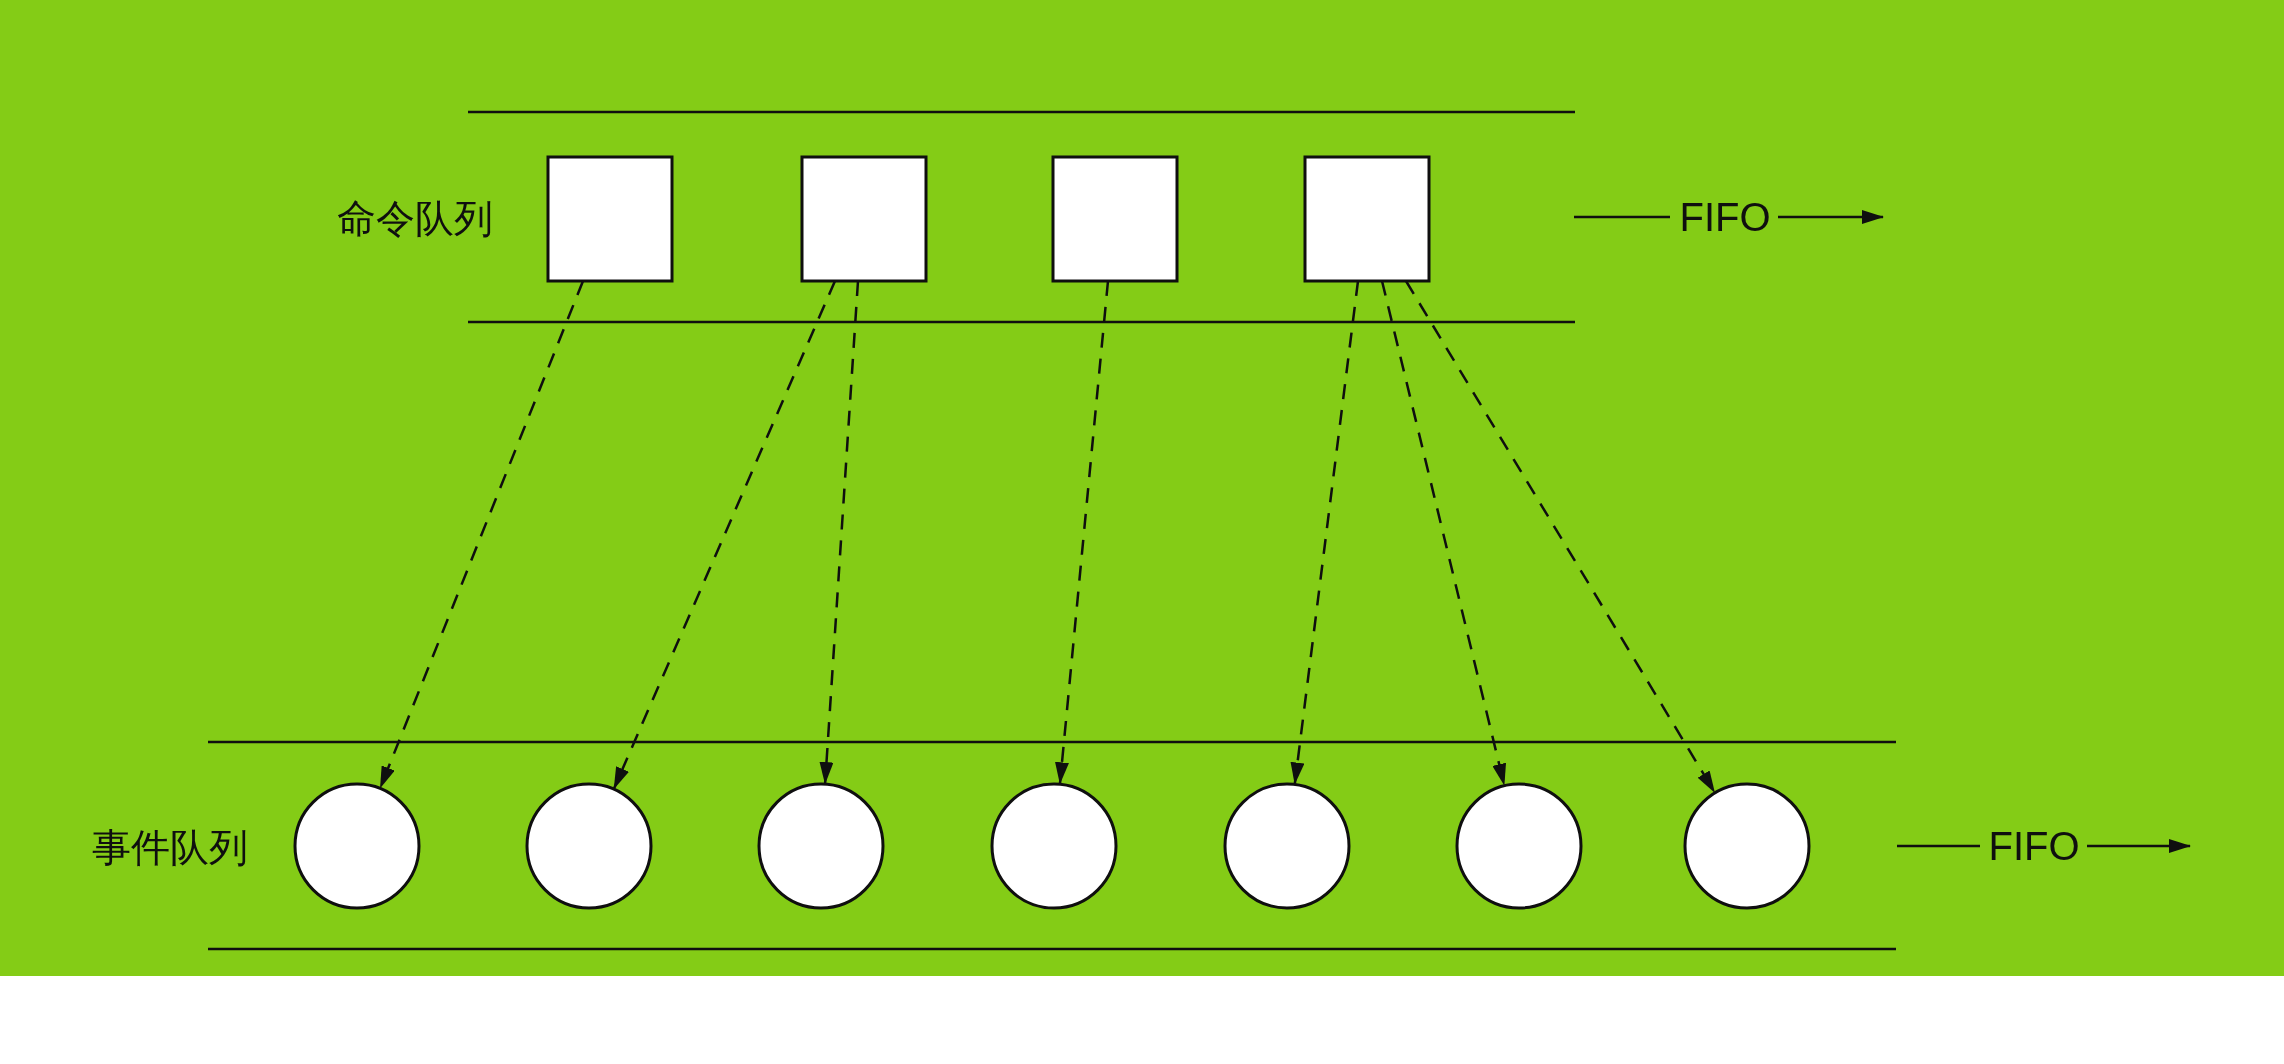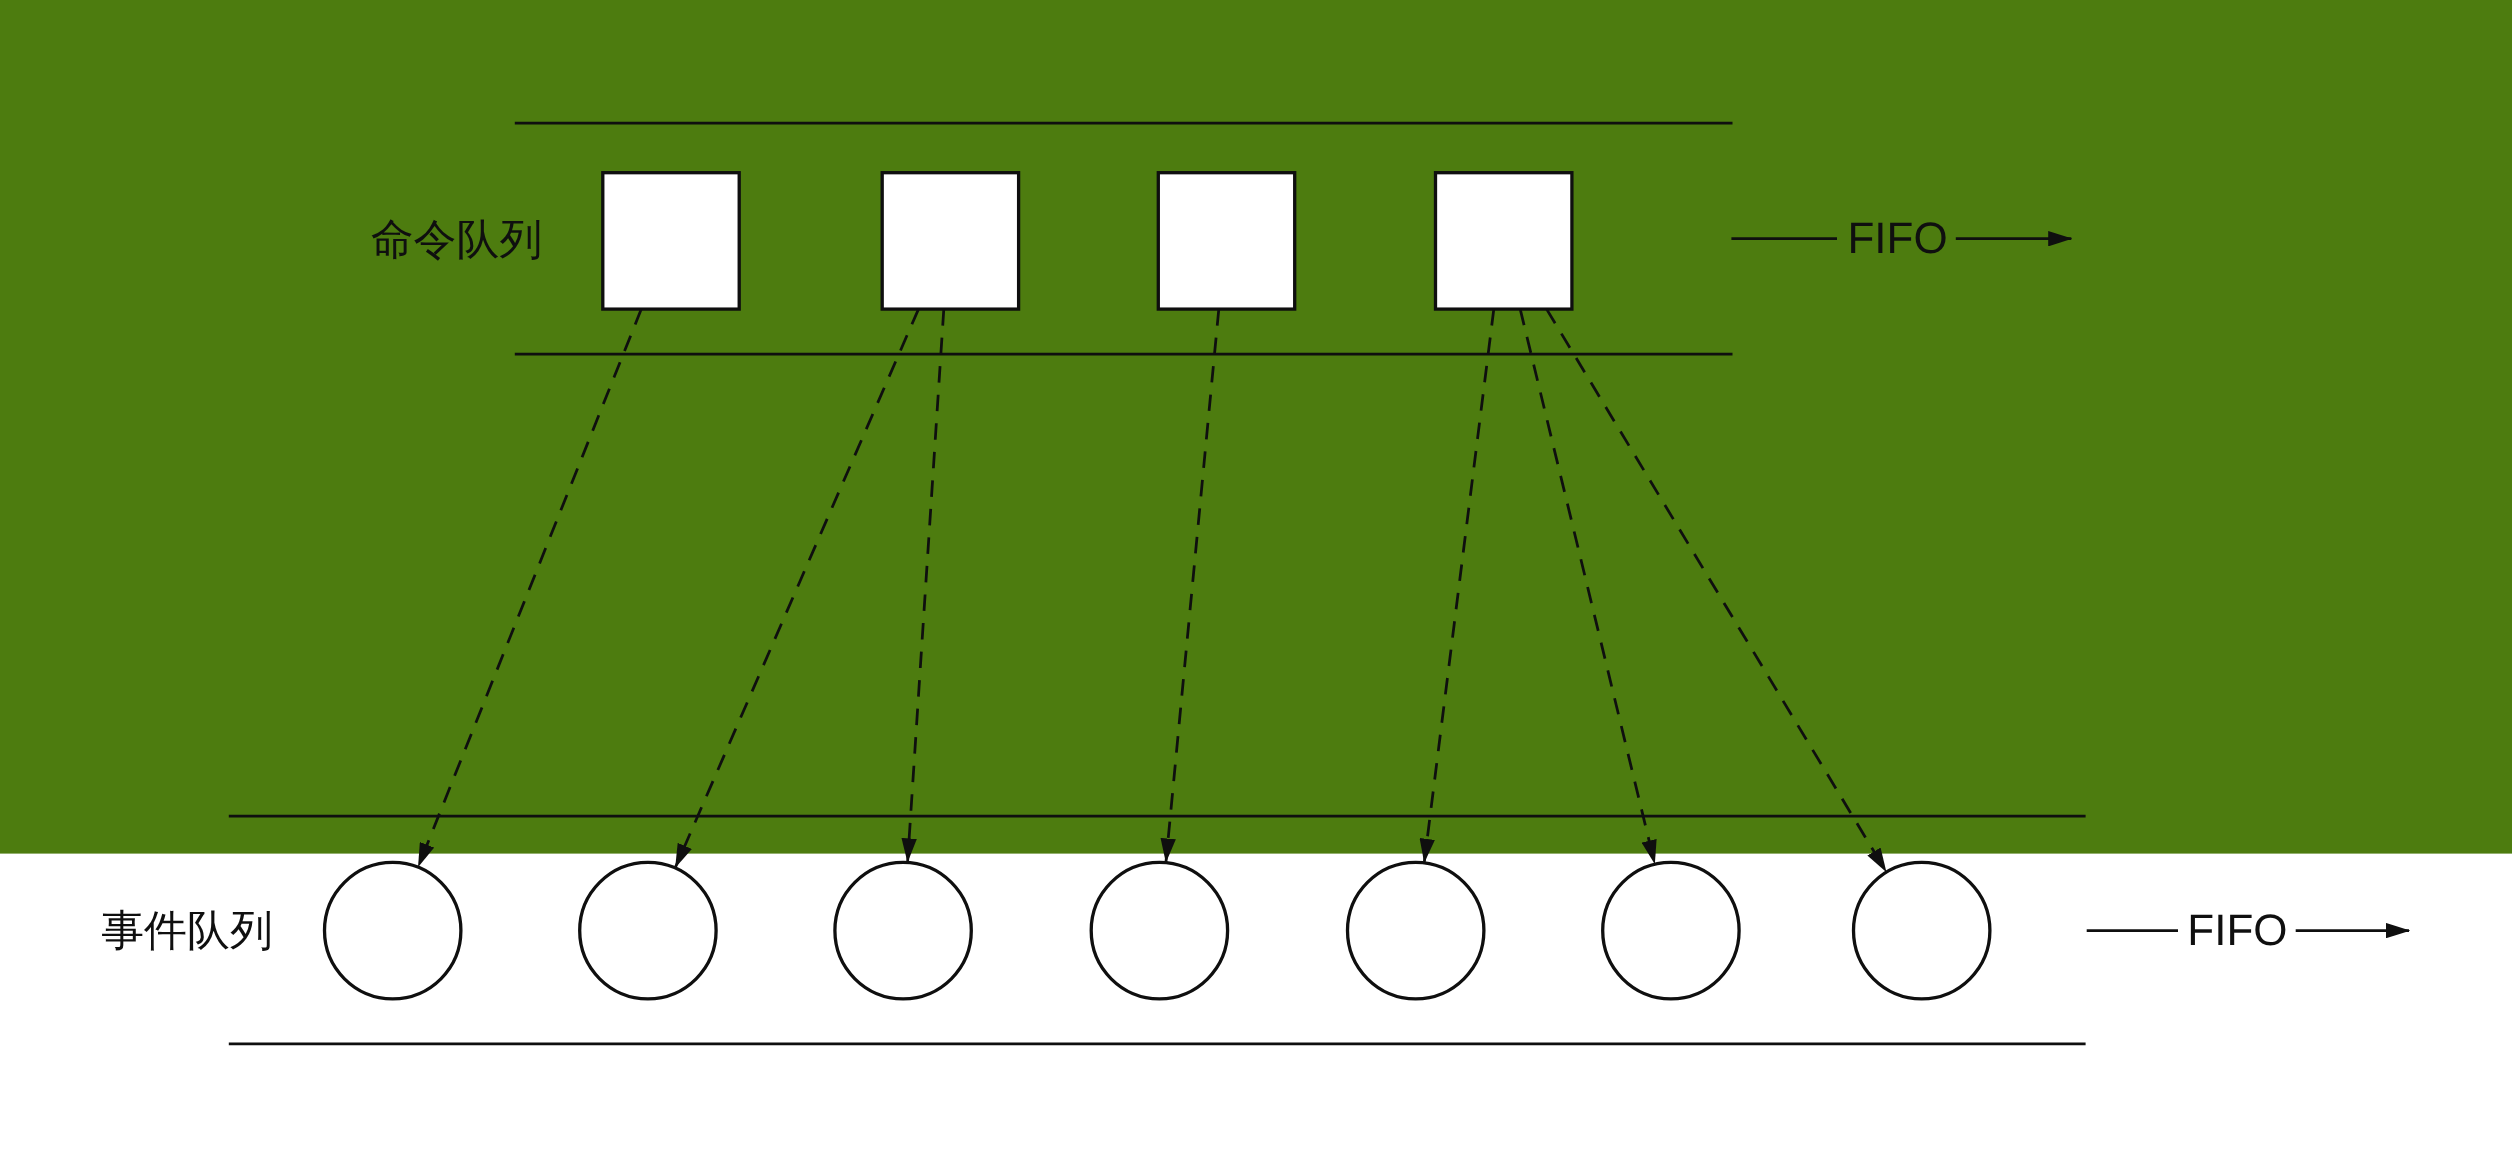--- a/index.html
+++ b/index.html
@@ -1,18 +1,18 @@
 <!DOCTYPE html>
 <html><head>
 <meta charset="utf-8">
 <style>
   html,body{margin:0;padding:0;background:#ffffff;}
   body{width:2284px;height:1064px;overflow:hidden;
        font-family:"Liberation Sans","DejaVu Sans",sans-serif;}
-  #diagram-wrap{position:relative;width:2284px;height:776px;background:#4d7c0f;}
+  #diagram-wrap{position:relative;width:2284px;height:976px;background:#84cc16;}
   svg text{fill:#0f0f0f;font-family:"Liberation Sans","DejaVu Sans",sans-serif;}
 </style>
 </head>
 <body>
 
 <div id="diagram-wrap">
   <svg id="diagram-svg" width="2284" height="1064" viewBox="0 0 2284 1064" xmlns="http://www.w3.org/2000/svg">
     <defs>
       <marker id="arrow" viewBox="0 0 22 14" refX="21" refY="7" markerWidth="22" markerHeight="14" markerUnits="userSpaceOnUse" orient="auto">
         <path d="M0,0 L22,7 L0,14 Z" fill="#0f0f0f"></path>

